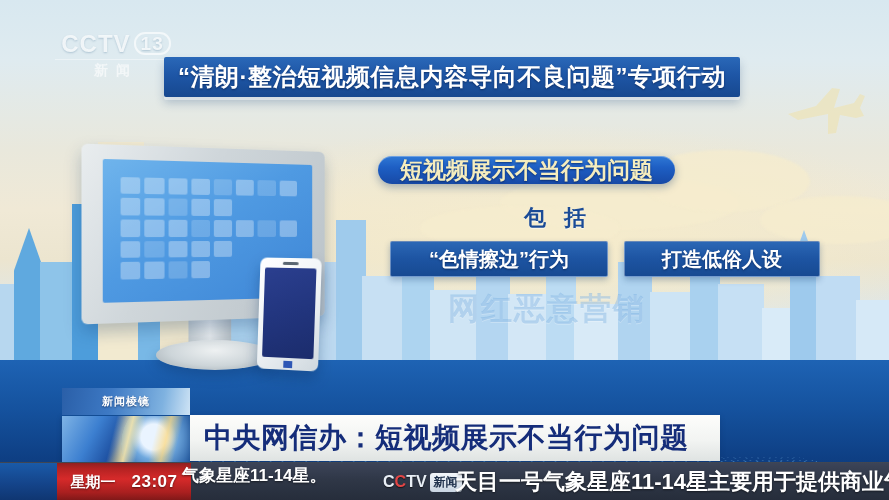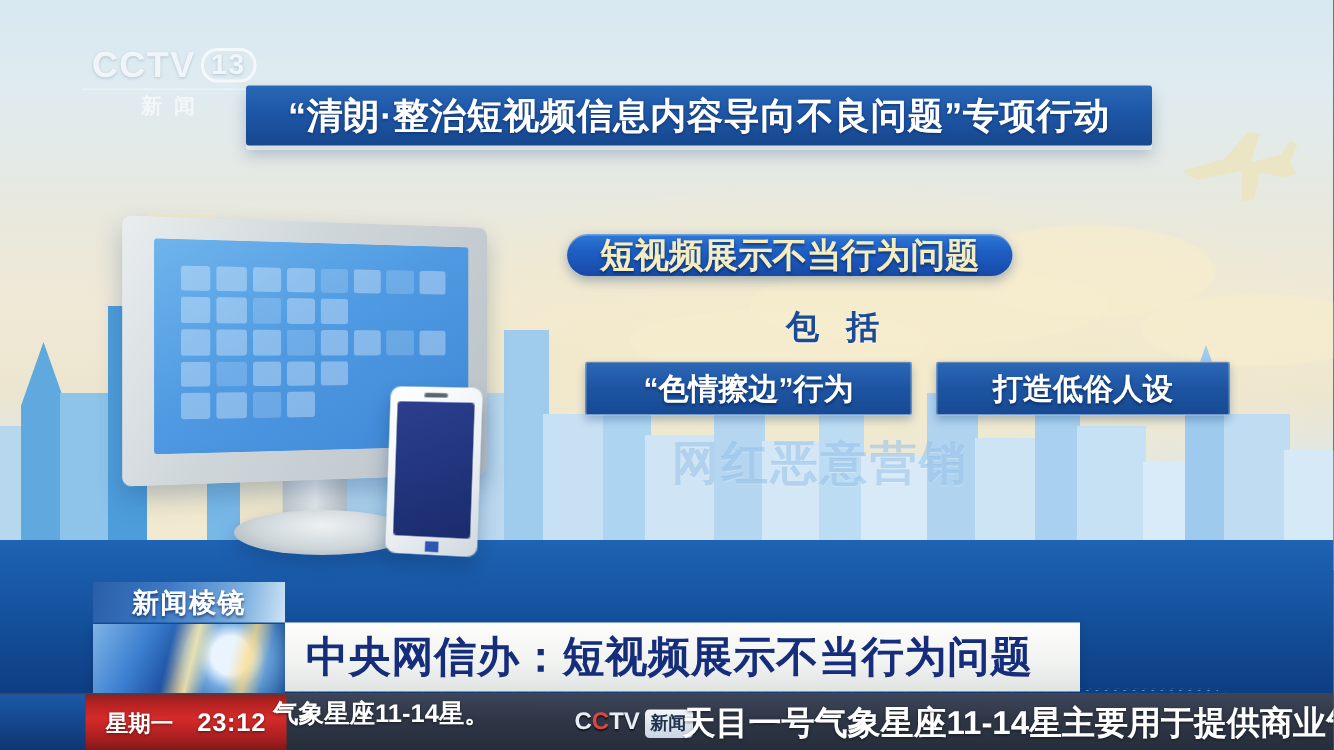--- a/index.html
+++ b/index.html
@@ -132,21 +132,21 @@
     color:rgba(255,255,255,.85); border-top:1px solid rgba(255,255,255,.55);
     padding-top:2px;
   }
 
   
   .top-banner {
     position:absolute; left:164px; top:57px; height:40px;
     background:linear-gradient(180deg,#2a68b8 0%,#1e56a6 45%,#17488f 100%);
     border-radius:2px;
     box-shadow:0 3px 0 rgba(255,255,255,.45), 0 6px 10px rgba(20,60,110,.25);
-    display:flex; align-items:center; padding:0 28px;
+    display:flex; align-items:center; padding:0 14px;
   }
   .top-banner span {
     color:#fff; font-size:24px; font-weight:bold; letter-spacing:.5px;
     white-space:nowrap; text-shadow:0 1px 2px rgba(0,20,60,.55);
   }
 
   
   .pill {
     position:absolute; left:378px; top:156px; height:28px;
     background:linear-gradient(180deg,#2f79d6 0%,#1e5fc4 40%,#1749a6 100%);
@@ -209,21 +209,21 @@
     background:
       linear-gradient(104deg, rgba(255,255,255,0) 38%, rgba(255,235,170,.85) 46%, rgba(255,255,255,0) 52%),
       linear-gradient(104deg, rgba(255,255,255,0) 58%, rgba(255,215,120,.7) 64%, rgba(255,255,255,0) 70%);
   }
 
   .lt-tag {
     position:absolute; left:62px; top:388px; width:128px; height:27px;
     background:linear-gradient(100deg,#2a5fa8 0%,#3d79c4 38%,#7fb2e0 78%,#cfe4f5 100%);
     display:flex; align-items:center; justify-content:center;
   }
-  .lt-tag span { color:#fff; font-size:18px; font-weight:bold; letter-spacing:1px; text-shadow:0 1px 2px rgba(0,25,70,.6); }
+  .lt-tag span { color:#fff; font-size:11px; font-weight:bold; letter-spacing:1px; text-shadow:0 1px 2px rgba(0,25,70,.6); }
 
   .lt-sub {
     position:absolute; left:190px; top:388px; width:460px; height:27px;
     background:linear-gradient(90deg,#153e7e 0%,#2259a4 25%,#3f7cc4 62%,#6a9ed4 88%,#8fb8e0 100%);
     display:flex; align-items:center; padding-left:14px;
   }
   .lt-sub span { color:#fff; font-size:19px; font-weight:bold; letter-spacing:.5px; text-shadow:0 1px 2px rgba(0,20,60,.6); white-space:nowrap; }
 
   .lt-main {
     position:absolute; left:190px; top:415px; width:530px; height:46px;
@@ -415,21 +415,21 @@
     <span>新闻棱镜</span>
   </div>
   <div class="lt-main">
     <span>中央网信办：短视频展示不当行为问题</span>
   </div>
 
   <div class="ticker">
     <div class="tk-left-fill"></div>
     <div class="tk-time">
       <span class="d">星期一</span>
-      <span class="t">23:12</span>
+      <span class="t">23:07</span>
     </div>
     <div class="tk-msg1">气象星座11-14星。</div>
     <div class="tk-cctv">
       <span class="c">C<span class="r">C</span>TV</span>
       <span class="n">新闻</span>
     </div>
     <div class="tk-msg2">天目一号气象星座11-14星主要用于提供商业气象数据</div>
   </div>
 
 </div>

